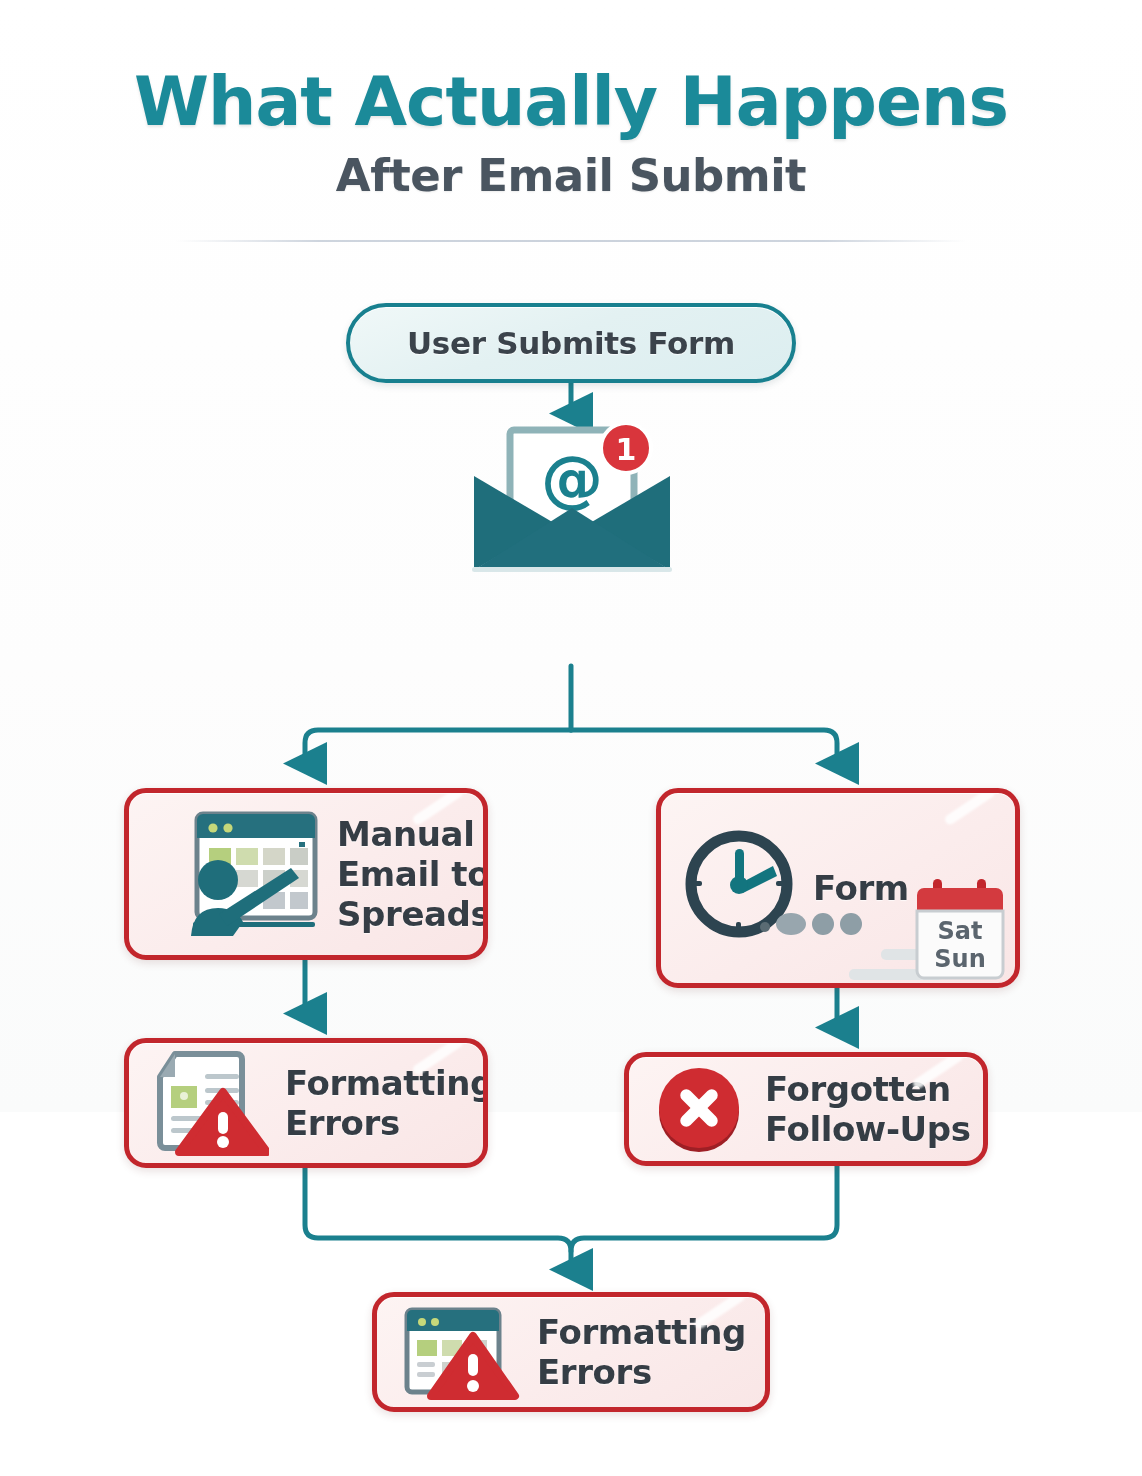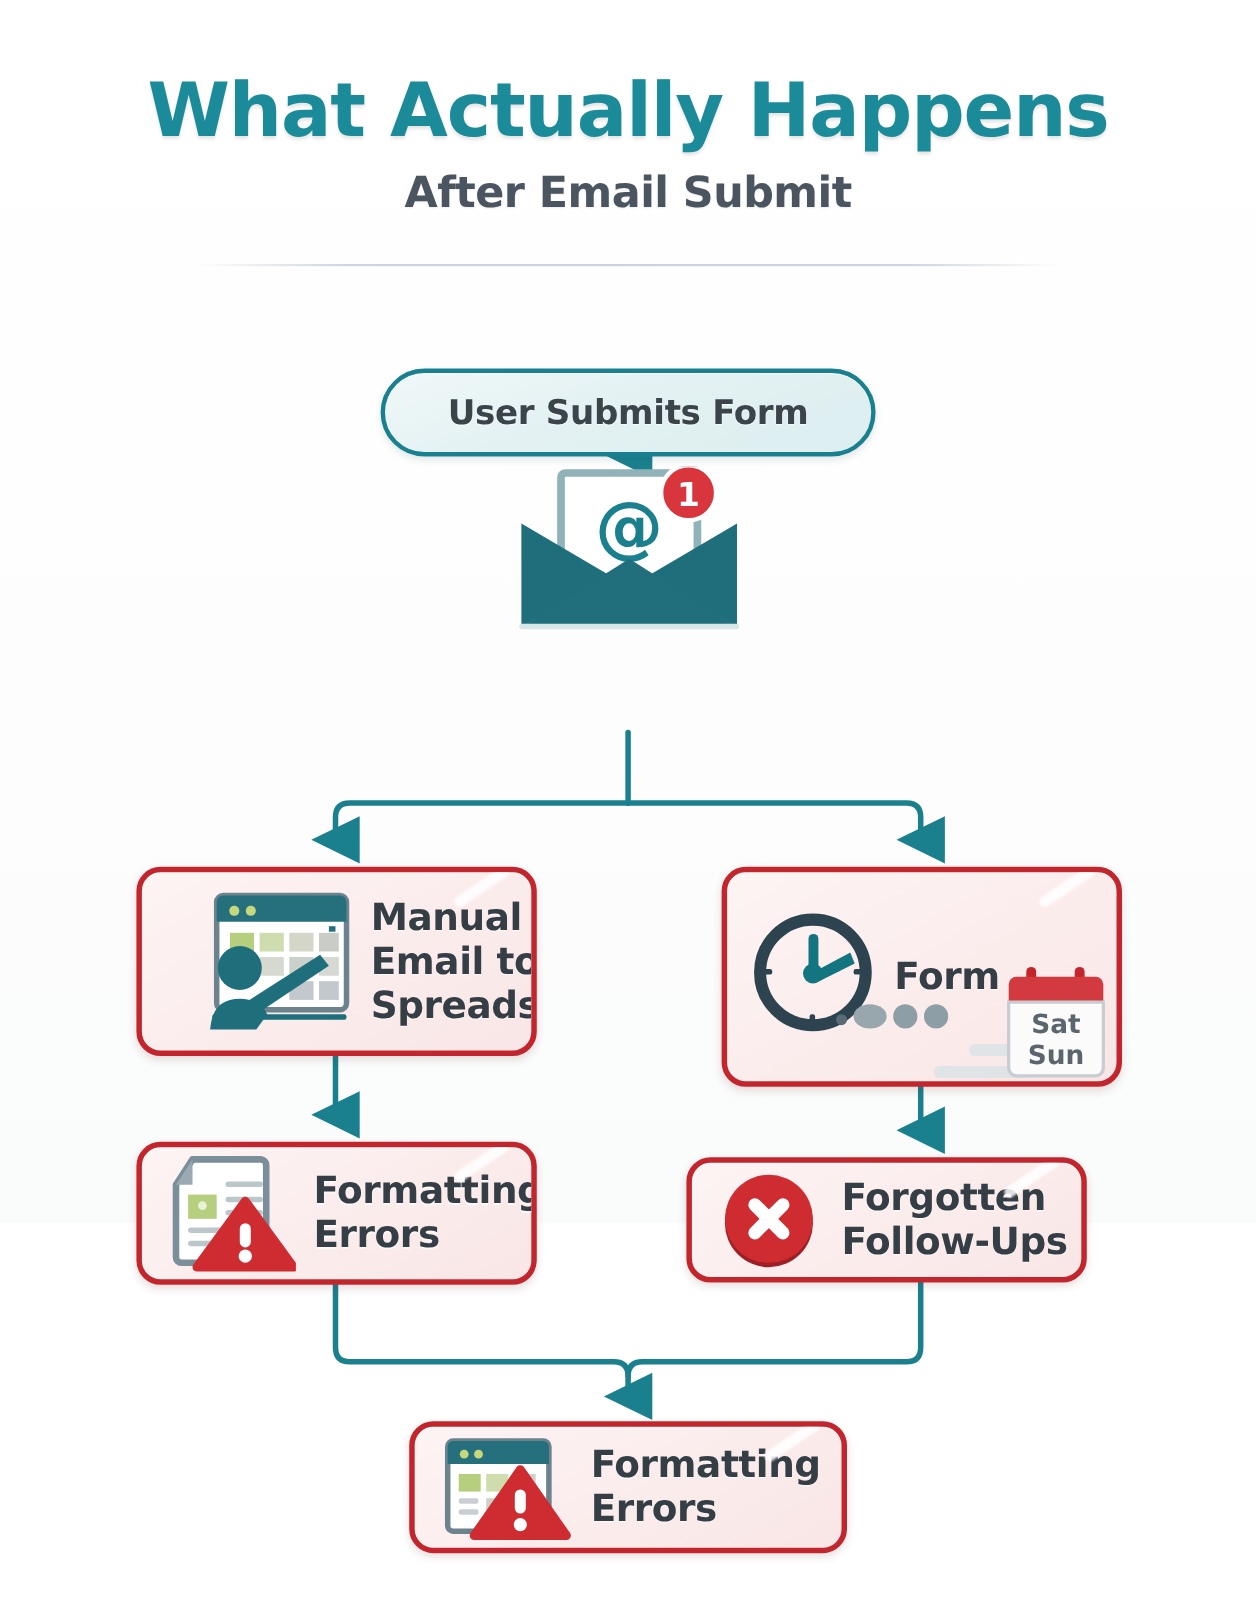--- a/index.html
+++ b/index.html
@@ -33,21 +33,21 @@
     font-weight: bold;
     font-size: 68px;
     line-height: 80px;
     letter-spacing: -1px;
     color: #1b8a99;
     text-shadow: 0 2px 3px rgba(0,0,0,0.10);
   }
   .title-sub {
     font-family: "DejaVu Sans", sans-serif;
     font-weight: bold;
-    font-size: 39px;
+    font-size: 45px;
     line-height: 56px;
     letter-spacing: -0.5px;
     color: #4a5560;
     margin-top: 6px;
     text-shadow: 0 1px 2px rgba(0,0,0,0.08);
   }
   .title-divider {
     position: absolute;
     top: 240px;
     left: 176px;
@@ -75,21 +75,20 @@
     display: flex;
     align-items: center;
     justify-content: center;
   }
 
   .node-teal {
     border: 4px solid #18808f;
     border-radius: 44px;
     background: linear-gradient(160deg, #f0f8f8 0%, #e3f1f2 45%, #dceef0 100%);
     box-shadow: 0 3px 7px rgba(40,70,80,0.13), inset 0 1px 0 rgba(255,255,255,0.9);
-    margin-top: 32px;
   }
   .node-teal .node-label {
     font-family: "DejaVu Sans", sans-serif;
     font-weight: bold;
     font-size: 31px;
     color: #3b434b;
     text-shadow: 0 1px 1px rgba(255,255,255,0.8);
     letter-spacing: -0.3px;
     white-space: nowrap;
   }

